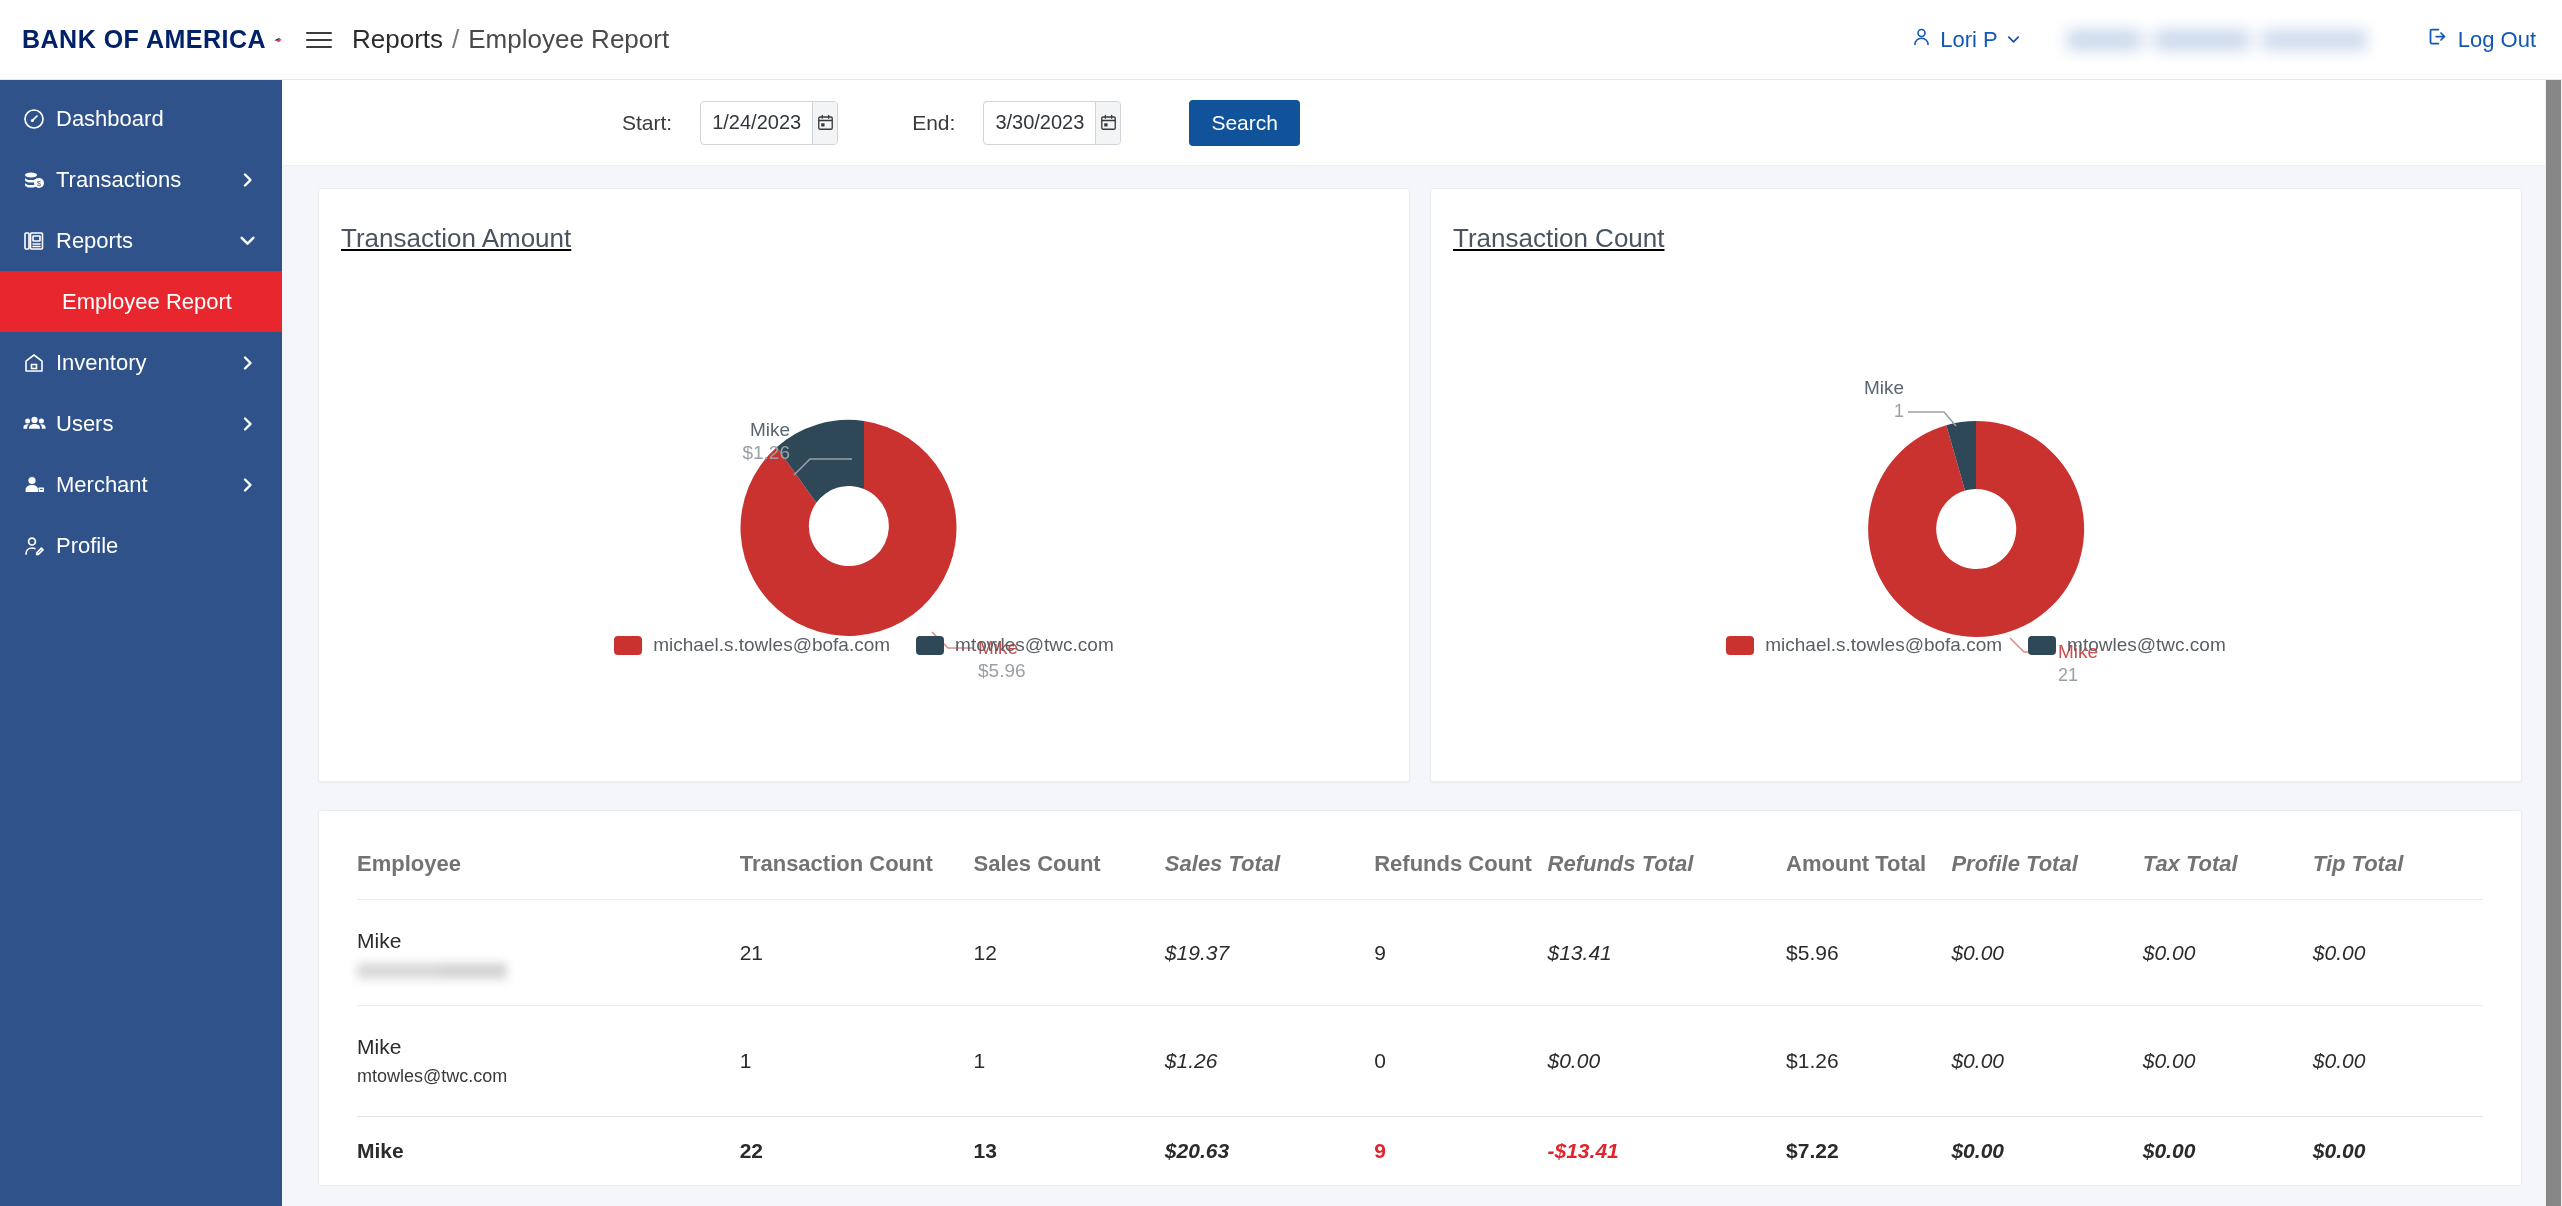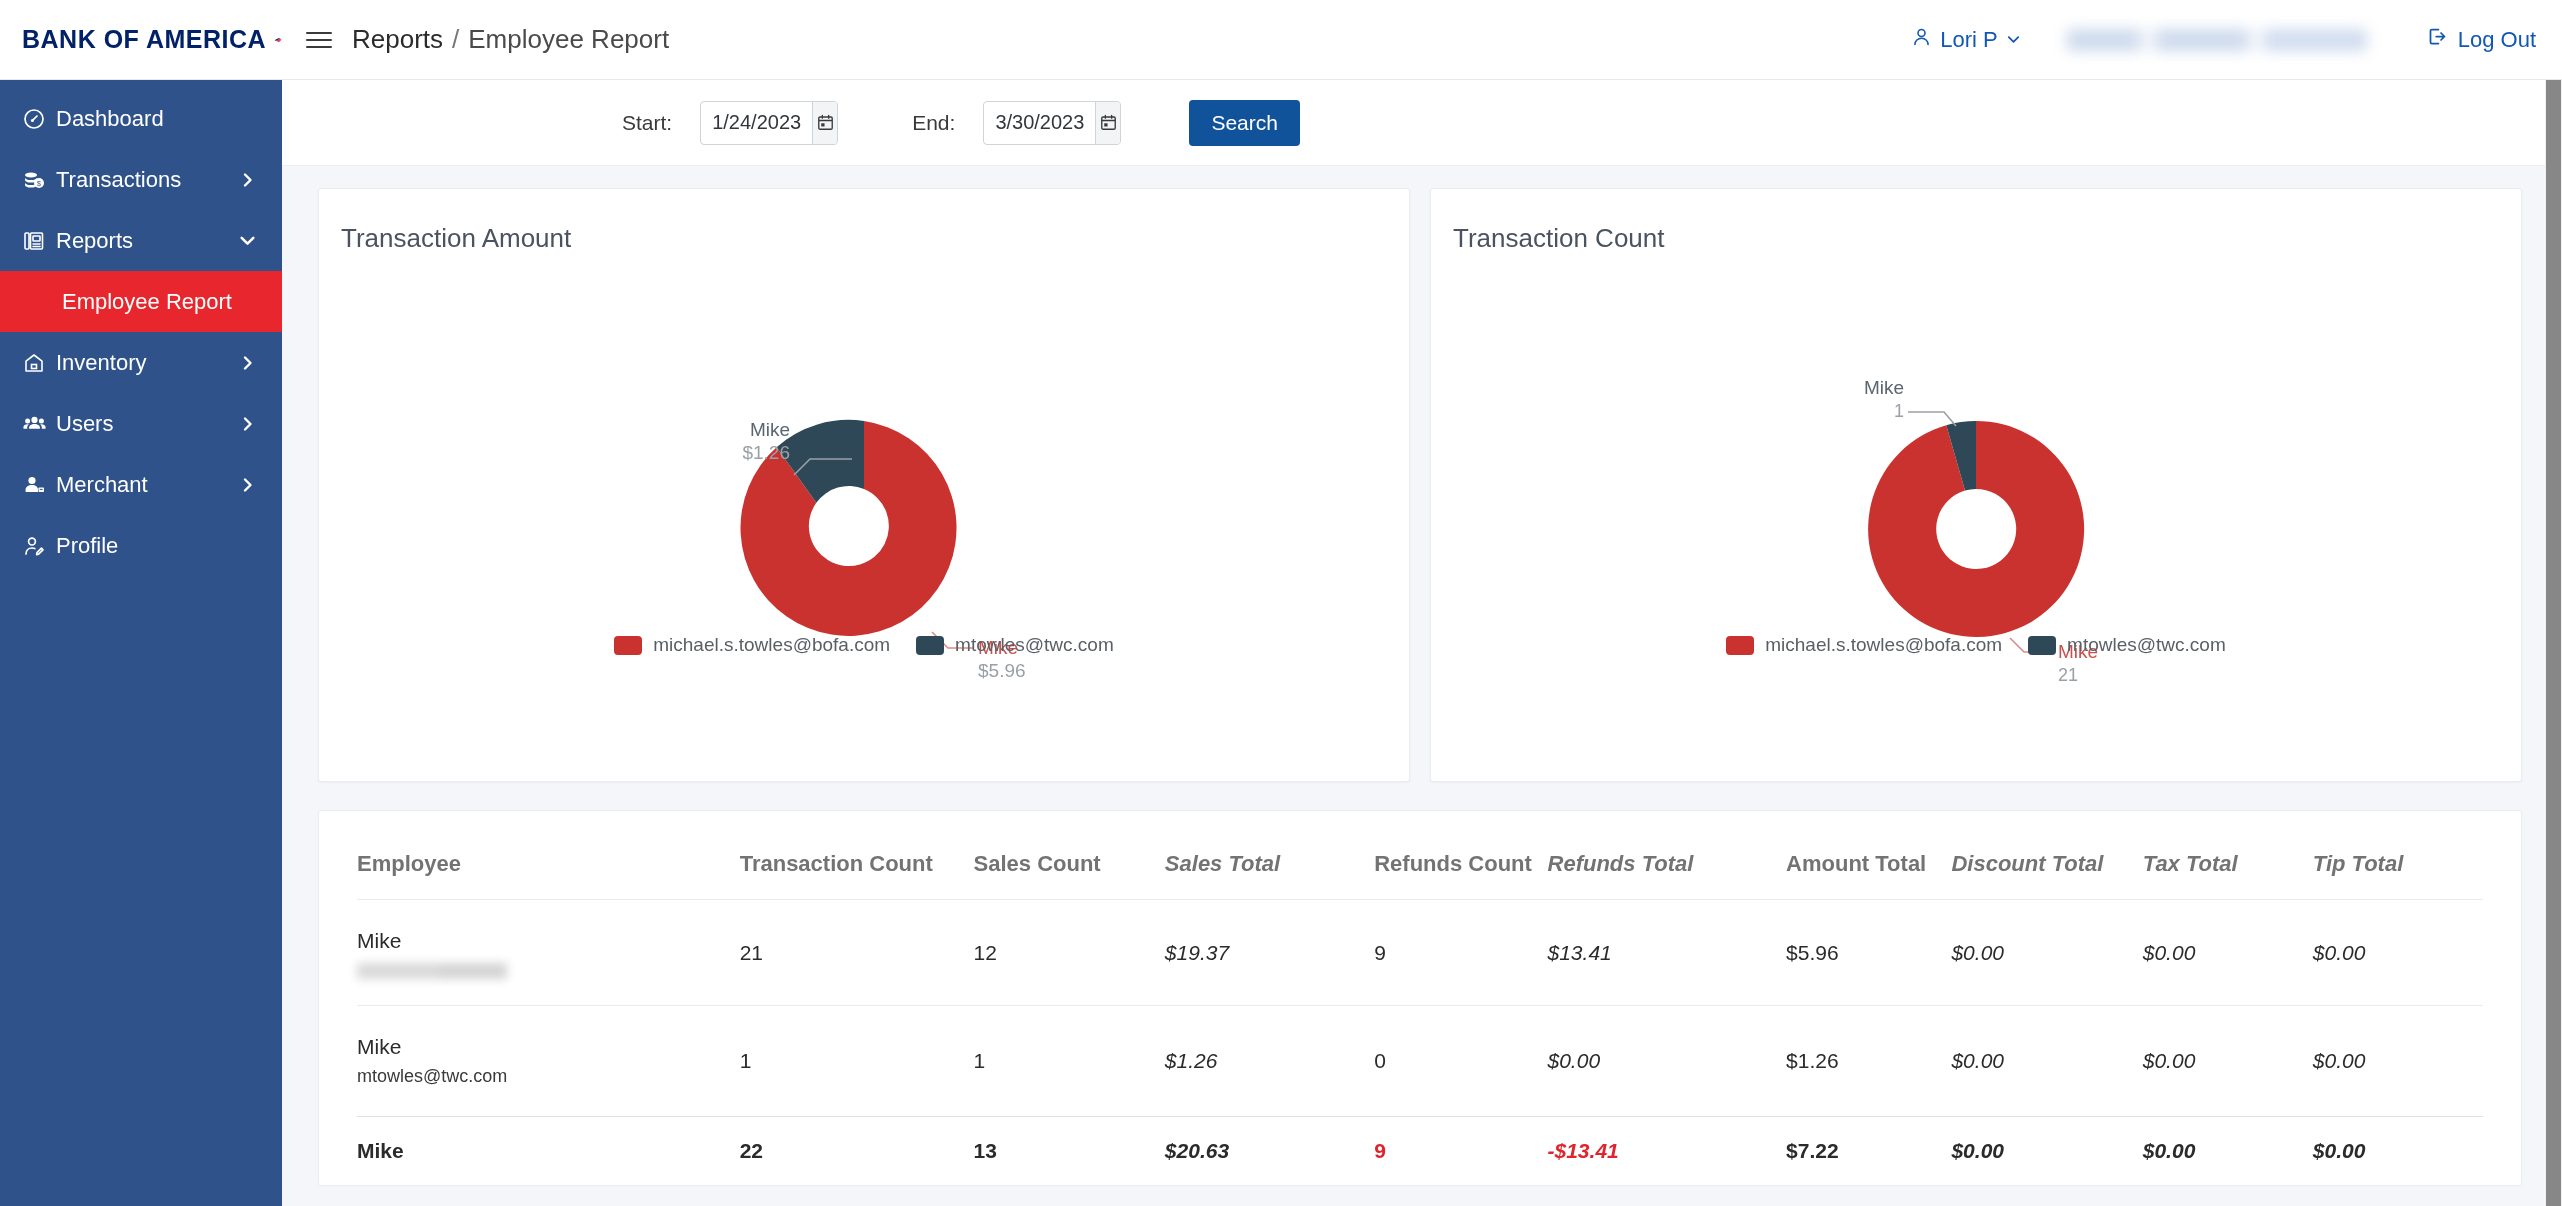--- a/index.html
+++ b/index.html
@@ -88,21 +88,21 @@
   }
   .gap-end { width: 42px; }
   .search-btn {
     margin-left: 52px; background: #11539b; color: #fff; font-size: 21px;
     border: none; border-radius: 4px; height: 46px; padding: 0 22px; cursor: pointer;
     font-family: inherit;
   }
 
   
   #content { flex: 1; padding: 22px 40px 0 36px; overflow: hidden; }
-  .cards-row { display: flex; gap: 20px; }
+  .cards-row { display: flex; gap: 20px; text-decoration: underline; }
   .card {
     background: #fff; border: 1px solid #e9ecf1; border-radius: 3px;
     flex: 1; height: 594px; position: relative;
     box-shadow: 0 1px 2px rgba(20,30,60,.04);
   }
   .card-title { font-size: 26px; color: #4b5360; padding: 34px 0 0 22px; }
   .chart-wrap { position: relative; height: 430px; }
   .legend {
     position: absolute; bottom: 28px; left: 0; right: 0;
     display: flex; justify-content: center; align-items: flex-start; gap: 26px;
@@ -423,21 +423,21 @@
         <table>
           <thead>
             <tr>
               <th style="width:18%">Employee</th>
               <th style="width:11%">Transaction Count</th>
               <th style="width:9%">Sales Count</th>
               <th class="num-r" style="width:9%">Sales Total</th>
               <th style="width:9%;padding-left:18px">Refunds Count</th>
               <th class="num-r" style="width:10%">Refunds Total</th>
               <th style="width:9%;padding-left:26px">Amount Total</th>
-              <th class="num-r" style="width:9%">Discount Total</th>
+              <th class="num-r" style="width:9%">Profile Total</th>
               <th class="num-r" style="width:8%">Tax Total</th>
               <th class="num-r" style="width:8%">Tip Total</th>
             </tr>
           </thead>
           <tbody>
 
             <tr>
               <td>
                 <span class="emp-name">Mike</span>
                 <span class="emp-mail-blur"></span>

